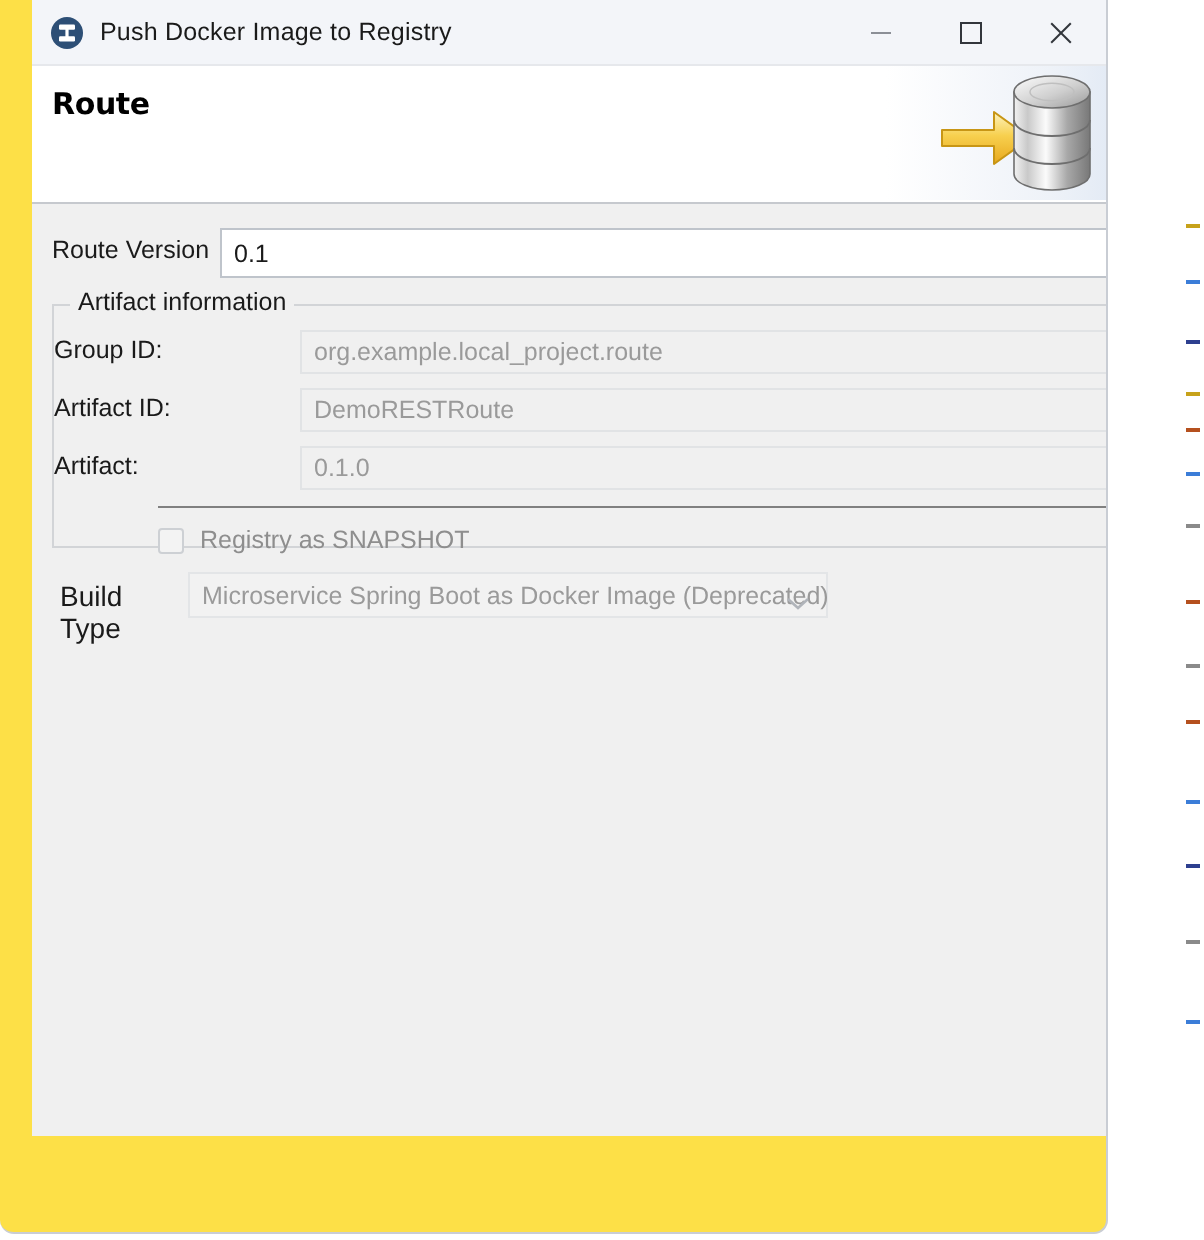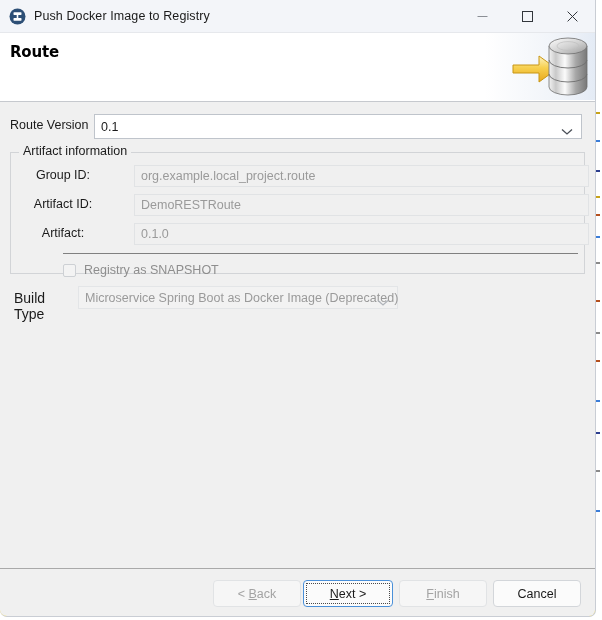--- a/index.html
+++ b/index.html
@@ -26,29 +26,30 @@
     position: absolute;
     right: 2px;
     width: 7px;
     height: 2px;
   }
 
   
   #dialog {
     position: absolute;
     top: 0; left: 0;
-    width: 596px;
+    width: 554px;
     height: 617px;
     background: #fde047;
     border: 1px solid #c9cdd4;
     border-top: none;
     border-left: none;
     border-radius: 0 0 7px 7px;
     box-sizing: border-box;
     overflow: hidden;
+    padding-left: 16px;
   }
 
   
   #titlebar {
     position: relative;
     height: 32px;
     background: #f3f5f9;
     border-bottom: 1px solid #e6e8ec;
     display: flex;
     align-items: center;
@@ -177,21 +178,21 @@
   .field-row {
     position: absolute;
     left: 0;
     width: 100%;
     height: 22px;
   }
   .field-label {
     position: absolute;
     font-size: 12.5px;
     color: #1a1a1a;
-    text-align: center;
+    text-align: left;
     width: 104px;
     left: 0;
     top: 3px;
   }
   .field-input {
     position: absolute;
     left: 123px;
     width: 455px;
     height: 22px;
     background: #f0f0f0;
@@ -470,29 +471,14 @@
         <span id="build-type-arrow">
           <svg width="12" height="8" viewBox="0 0 12 8">
               <path d="M1 1.5 L6 6 L11 1.5" fill="none" stroke="#b0b4ba" stroke-width="1.3"></path>
             </svg>
         </span>
       </div>
     </div>
 
   </div>
 
-  <div id="button-bar">
-    <div class="btn disabled" id="btn-back">
-      <span>&lt; <span class="mn">B</span>ack</span>
-    </div>
-    <div class="btn focused" id="btn-next">
-      <span class="focus-ring"></span>
-      <span><span class="mn">N</span>ext &gt;</span>
-    </div>
-    <div class="btn disabled" id="btn-finish">
-      <span><span class="mn">F</span>inish</span>
-    </div>
-    <div class="btn" id="btn-cancel">
-      <span>Cancel</span>
-    </div>
-  </div>
 
 </div>
 
 </body></html>

